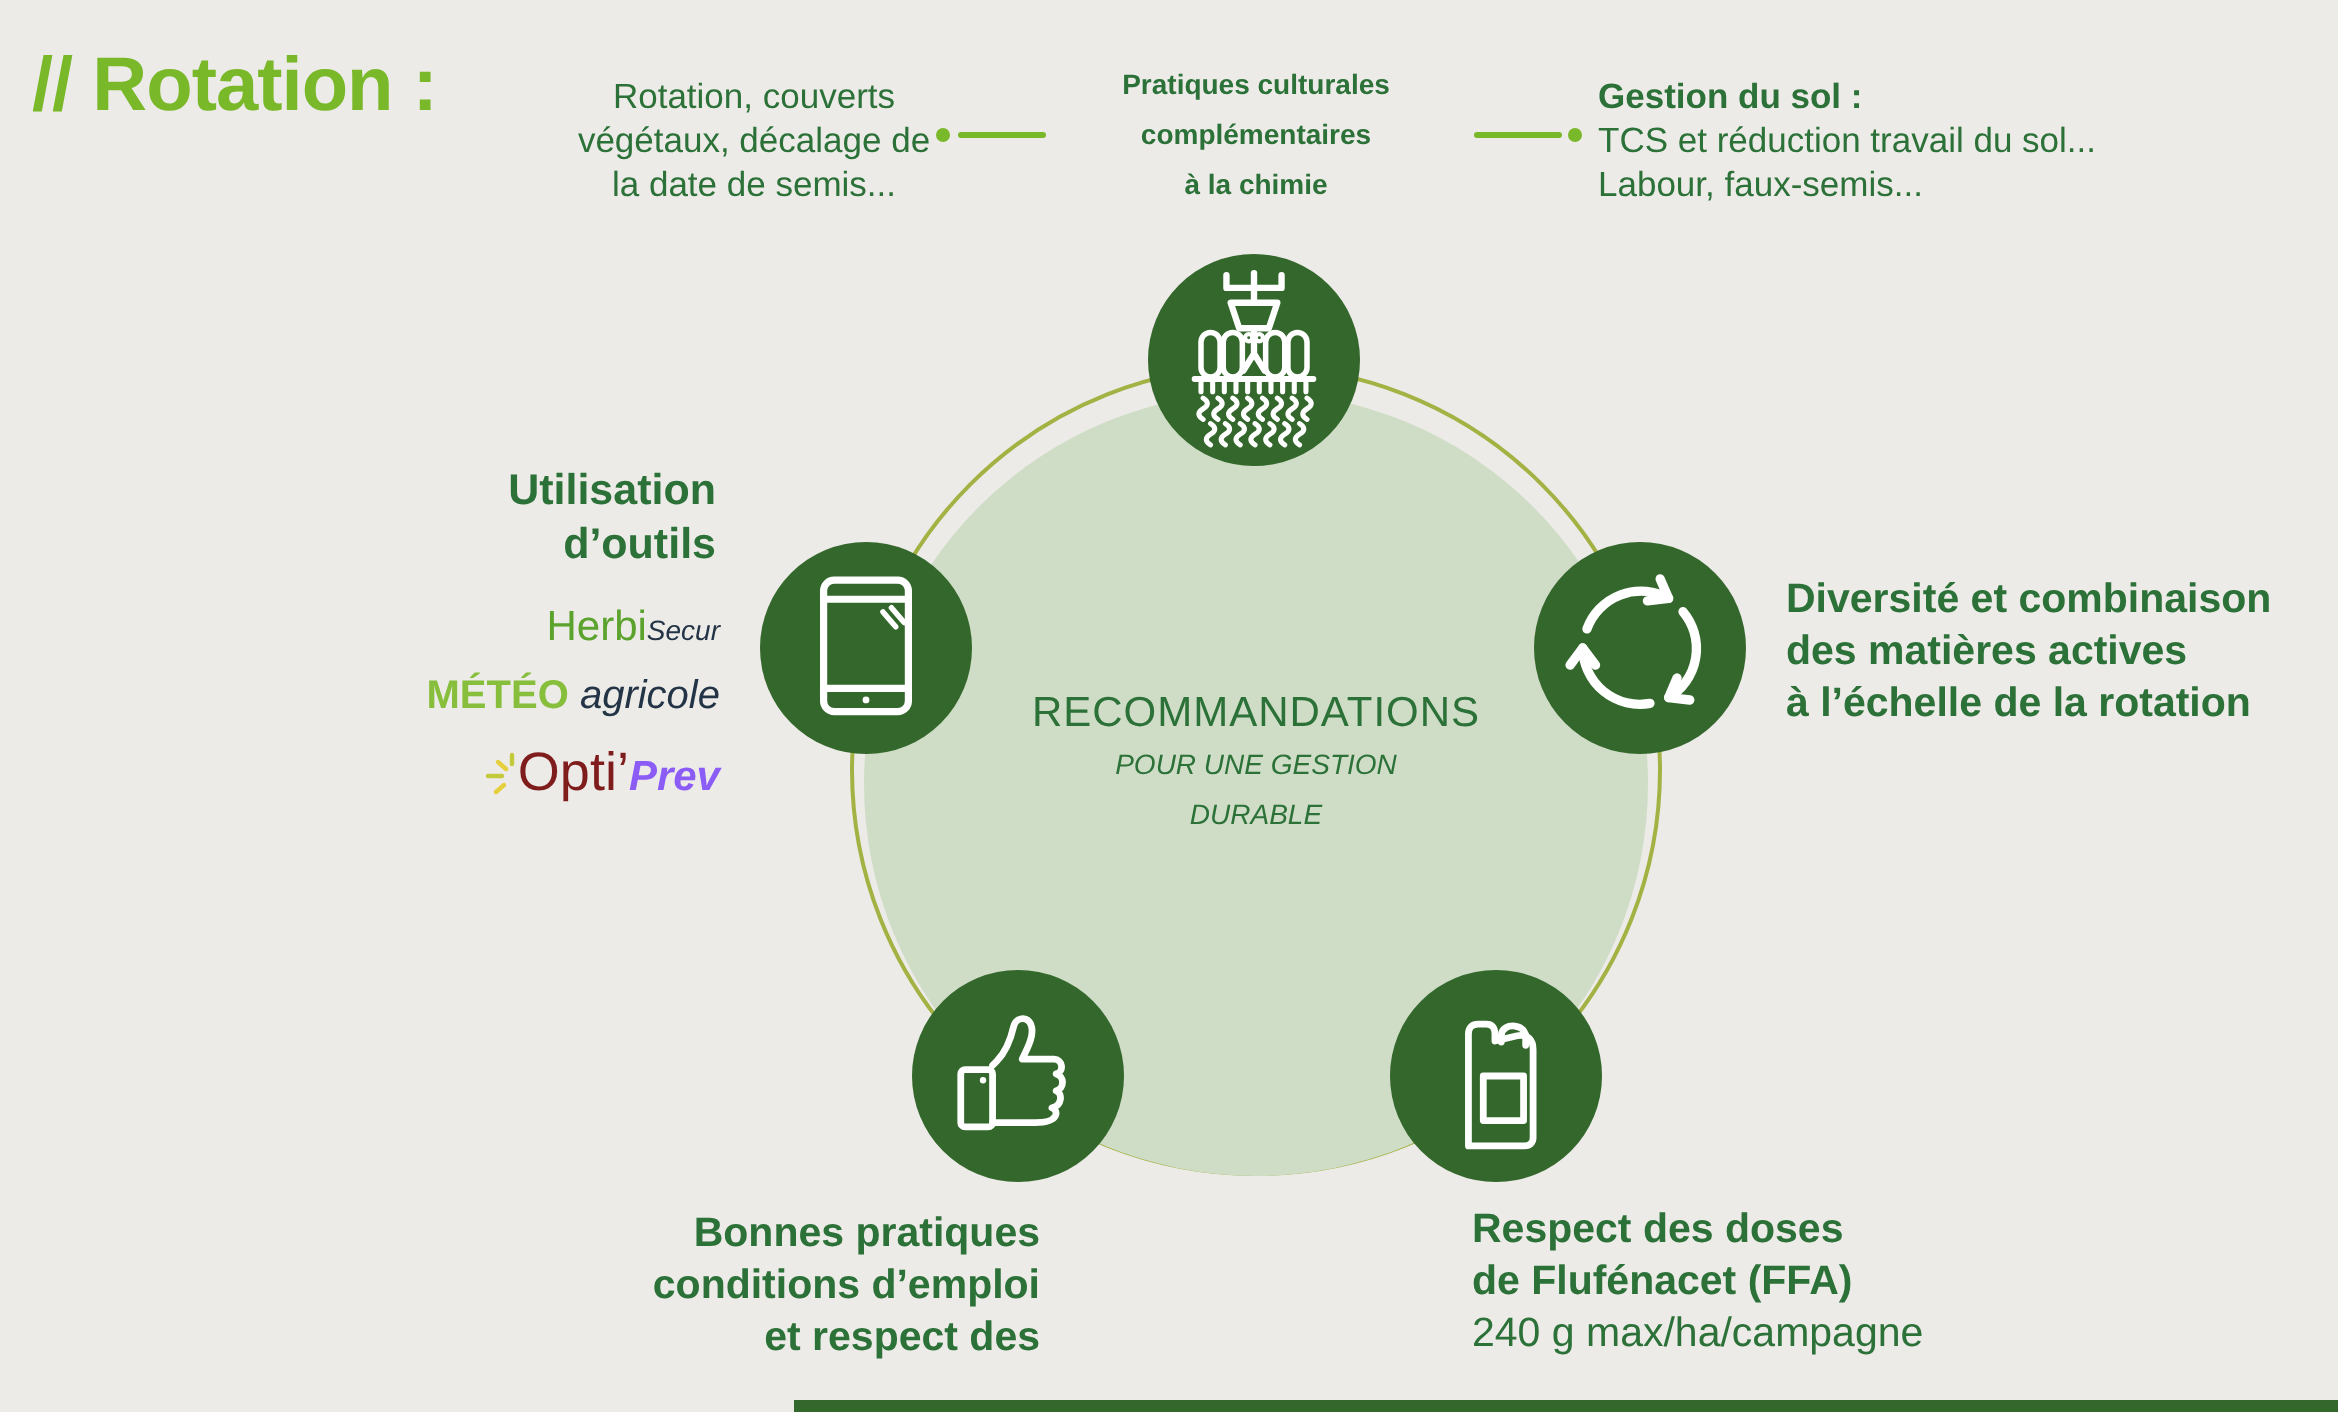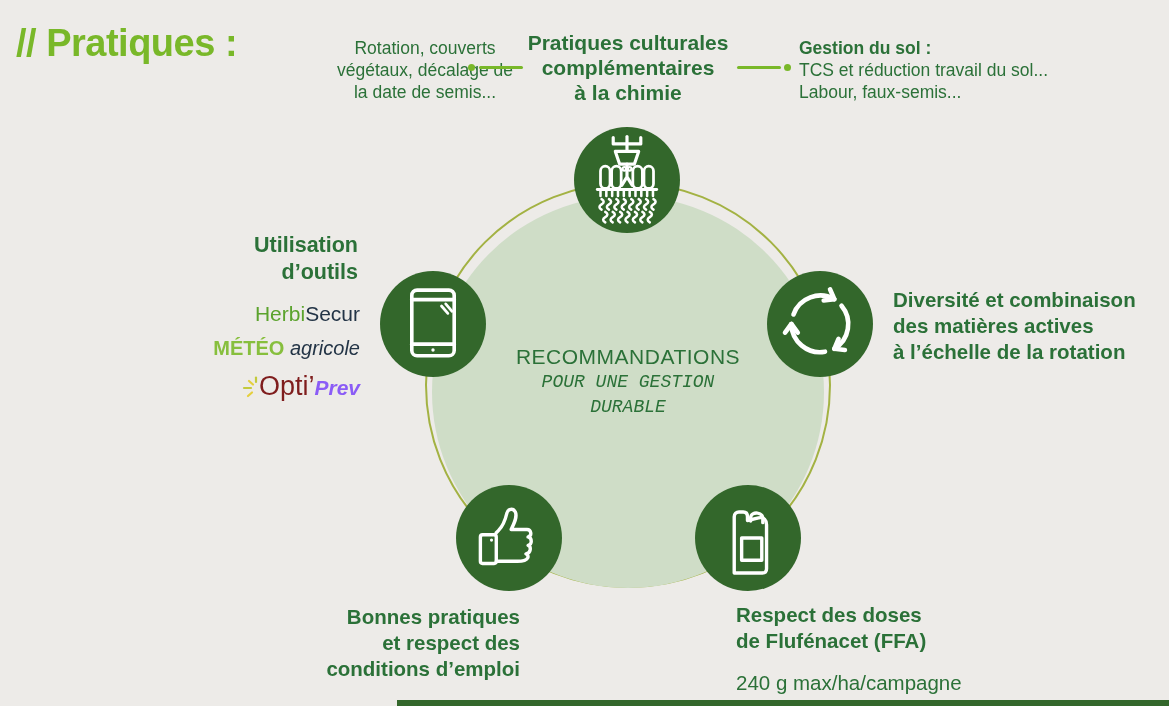--- a/index.html
+++ b/index.html
@@ -9,80 +9,80 @@
     font-family:"Liberation Sans", sans-serif;
   }
   .abs{position:absolute;}
 
   
   .page-title{
     left:16px;top:22px;
     font-size:38px;font-weight:bold;color:#79b829;letter-spacing:-0.5px;
   }
   .note{font-size:17.5px;line-height:22px;color:#2b7138;}
-  .note-left{left:281px;top:37px;width:192px;text-align:center;margin-left:48px;}
+  .note-left{left:281px;top:37px;width:192px;text-align:center;}
   .note-right{left:799px;top:37px;width:300px;text-align:left;}
   .note .bold{font-weight:bold;}
   .heading-center{
     left:493px;top:30px;width:270px;text-align:center;
-    font-size:21px;line-height:25px;font-weight:bold;color:#2b7138;
+    font-size:14px;line-height:25px;font-weight:bold;color:#2b7138;
   }
   .conn-line{position:absolute;height:2.5px;background:#79b829;border-radius:2px;}
   .conn-dot{position:absolute;width:7px;height:7px;border-radius:50%;background:#79b829;}
 
   
   .ring{
     left:425px;top:182px;width:406px;height:406px;border-radius:50%;
     border:2px solid #a3b243;box-sizing:border-box;
   }
   .pale-circle{
     left:432px;top:196px;width:392px;height:392px;border-radius:50%;
     background:#cfddc7;
   }
   .center-text{left:478px;top:344px;width:300px;text-align:center;color:#2b7138;}
   .center-text .l1{font-size:21px;font-weight:normal;letter-spacing:0.5px;line-height:26px;}
-  .center-text .l2{font-size:18px;font-style:italic;line-height:25px;font-family:Liberation Mono, monospace;}
+  .center-text .l2{font-size:14px;font-style:italic;line-height:25px;}
 
   .node{
     position:absolute;width:106px;height:106px;border-radius:50%;
     background:#33672b;display:flex;align-items:center;justify-content:center;
   }
   .node svg{display:block;}
   .node-top{left:574px;top:127px;}
   .node-left{left:380px;top:271px;}
   .node-right{left:767px;top:271px;}
   .node-bl{left:456px;top:485px;}
   .node-br{left:695px;top:485px;}
 
   
   .big{font-size:20.5px;font-weight:bold;color:#2b7138;line-height:26px;}
   .tools-head{left:138px;top:232px;width:220px;text-align:right;font-size:21.5px;line-height:27px;}
   .logos{left:108px;top:302px;width:252px;text-align:right;}
   .logo-line{margin-bottom:11px;white-space:nowrap;}
   .herbi{font-weight:normal;color:#5ba32d;font-size:21px;}
-  .secur{color:#233446;font-size:21px;text-align:center;}
+  .secur{font-style:italic;color:#233446;font-size:14px;text-align:center;}
   .meteo{font-weight:bold;color:#87bf3d;font-size:20px;}
   .agricole{font-style:italic;color:#233446;font-size:20px;}
   .opti{font-weight:400;color:#7f1d1d;font-size:27px;}
   .prev{font-weight:bold;font-style:italic;color:#8b5cf6;font-size:21px;}
   .sun-rays{display:inline-block;vertical-align:-4px;margin-right:-7px;}
 
   .diversity-text{left:893px;top:287px;width:290px;text-align:left;}
   .practices-text{left:280px;top:604px;width:240px;text-align:right;}
   .doses-text{left:736px;top:602px;width:300px;text-align:left;}
-  .doses-detail{font-size:20.5px;color:#2b7138;line-height:26px;font-weight:normal;margin-top:16px;}
+  .doses-detail{font-size:20.5px;color:#2b7138;line-height:26px;font-weight:normal;}
 
   .bottom-bar{left:397px;top:700px;width:772px;height:6px;background:#33672b;}
 </style>
 </head>
 <body>
 
 <div class="stage">
 
-  <div class="abs page-title">// Pratiques :</div>
+  <div class="abs page-title">// Rotation :</div>
 
   <div class="abs note note-left">
     <div>Rotation, couverts</div>
     <div>végétaux, décalage de</div>
     <div>la date de semis...</div>
   </div>
 
   <div class="abs heading-center">
     <div>Pratiques culturales</div>
     <div>complémentaires</div>
@@ -199,22 +199,22 @@
   </div>
 
   <div class="abs big diversity-text">
     <div>Diversité et combinaison</div>
     <div>des matières actives</div>
     <div>à l’échelle de la rotation</div>
   </div>
 
   <div class="abs big practices-text">
     <div>Bonnes pratiques</div>
+    <div>conditions d’emploi</div>
     <div>et respect des</div>
-    <div>conditions d’emploi</div>
   </div>
 
   <div class="abs big doses-text">
     <div>Respect des doses</div>
     <div>de Flufénacet (FFA)</div>
     <div class="doses-detail">240 g max/ha/campagne</div>
   </div>
 
   <div class="abs bottom-bar"></div>
 

